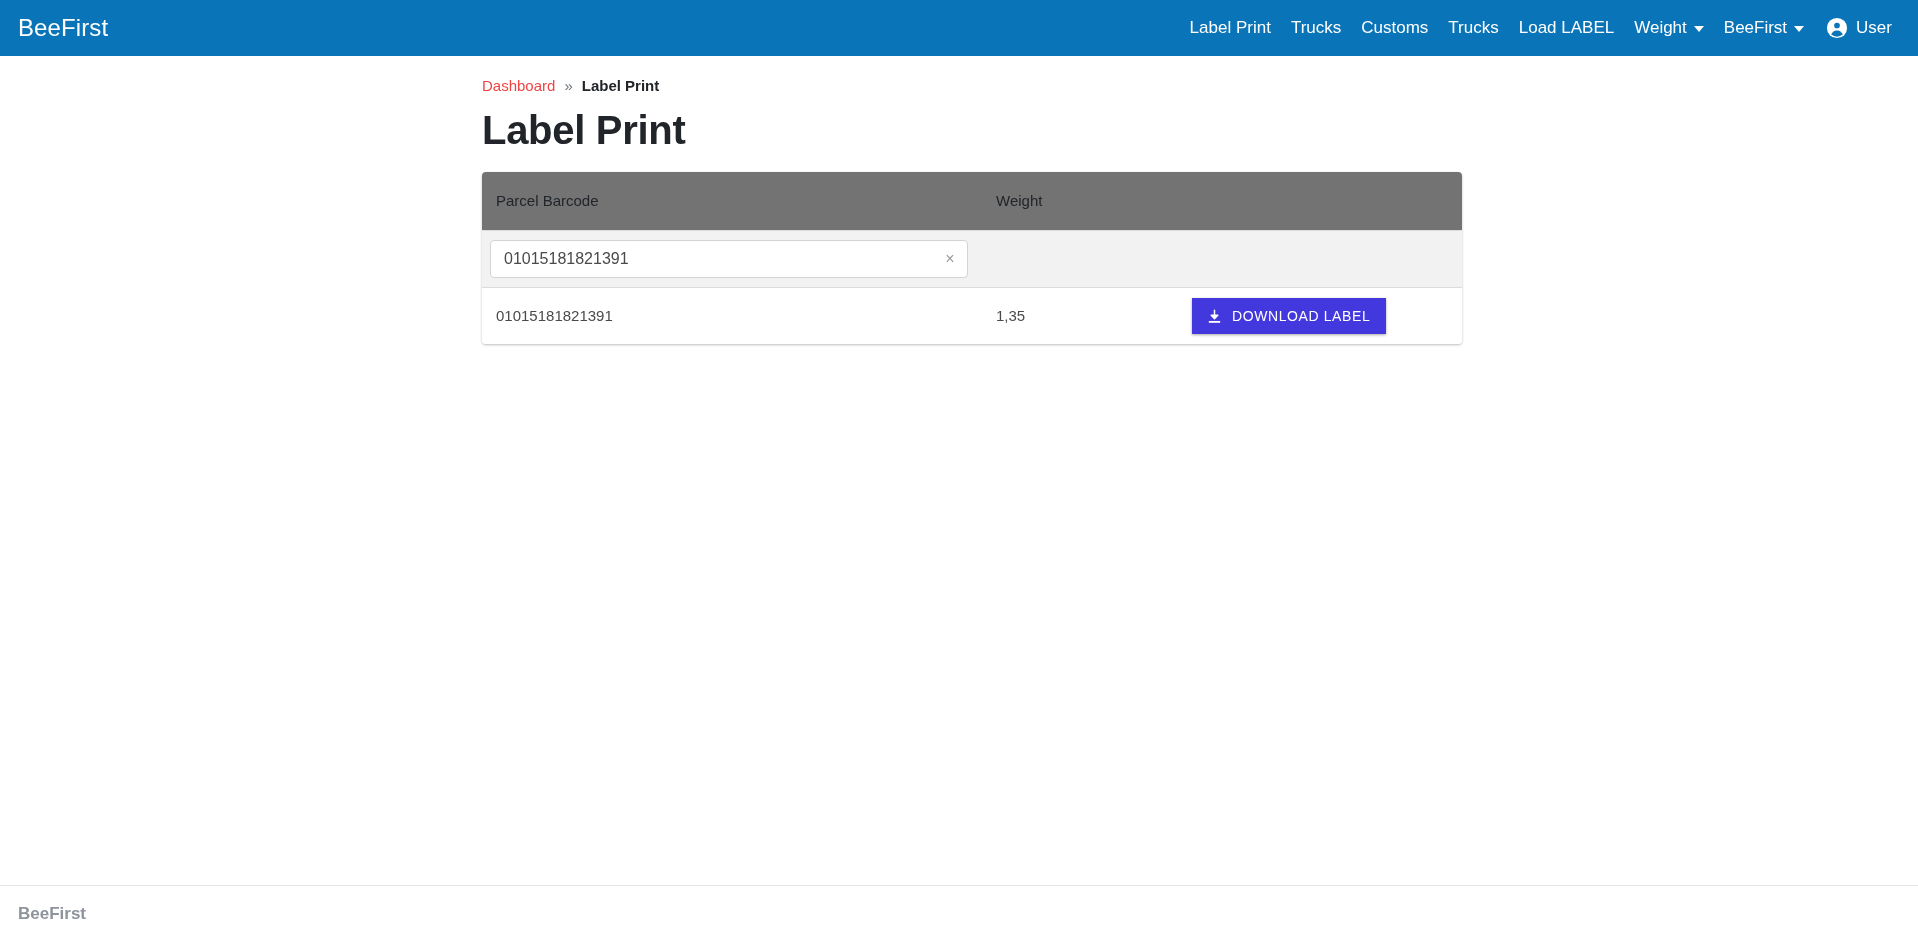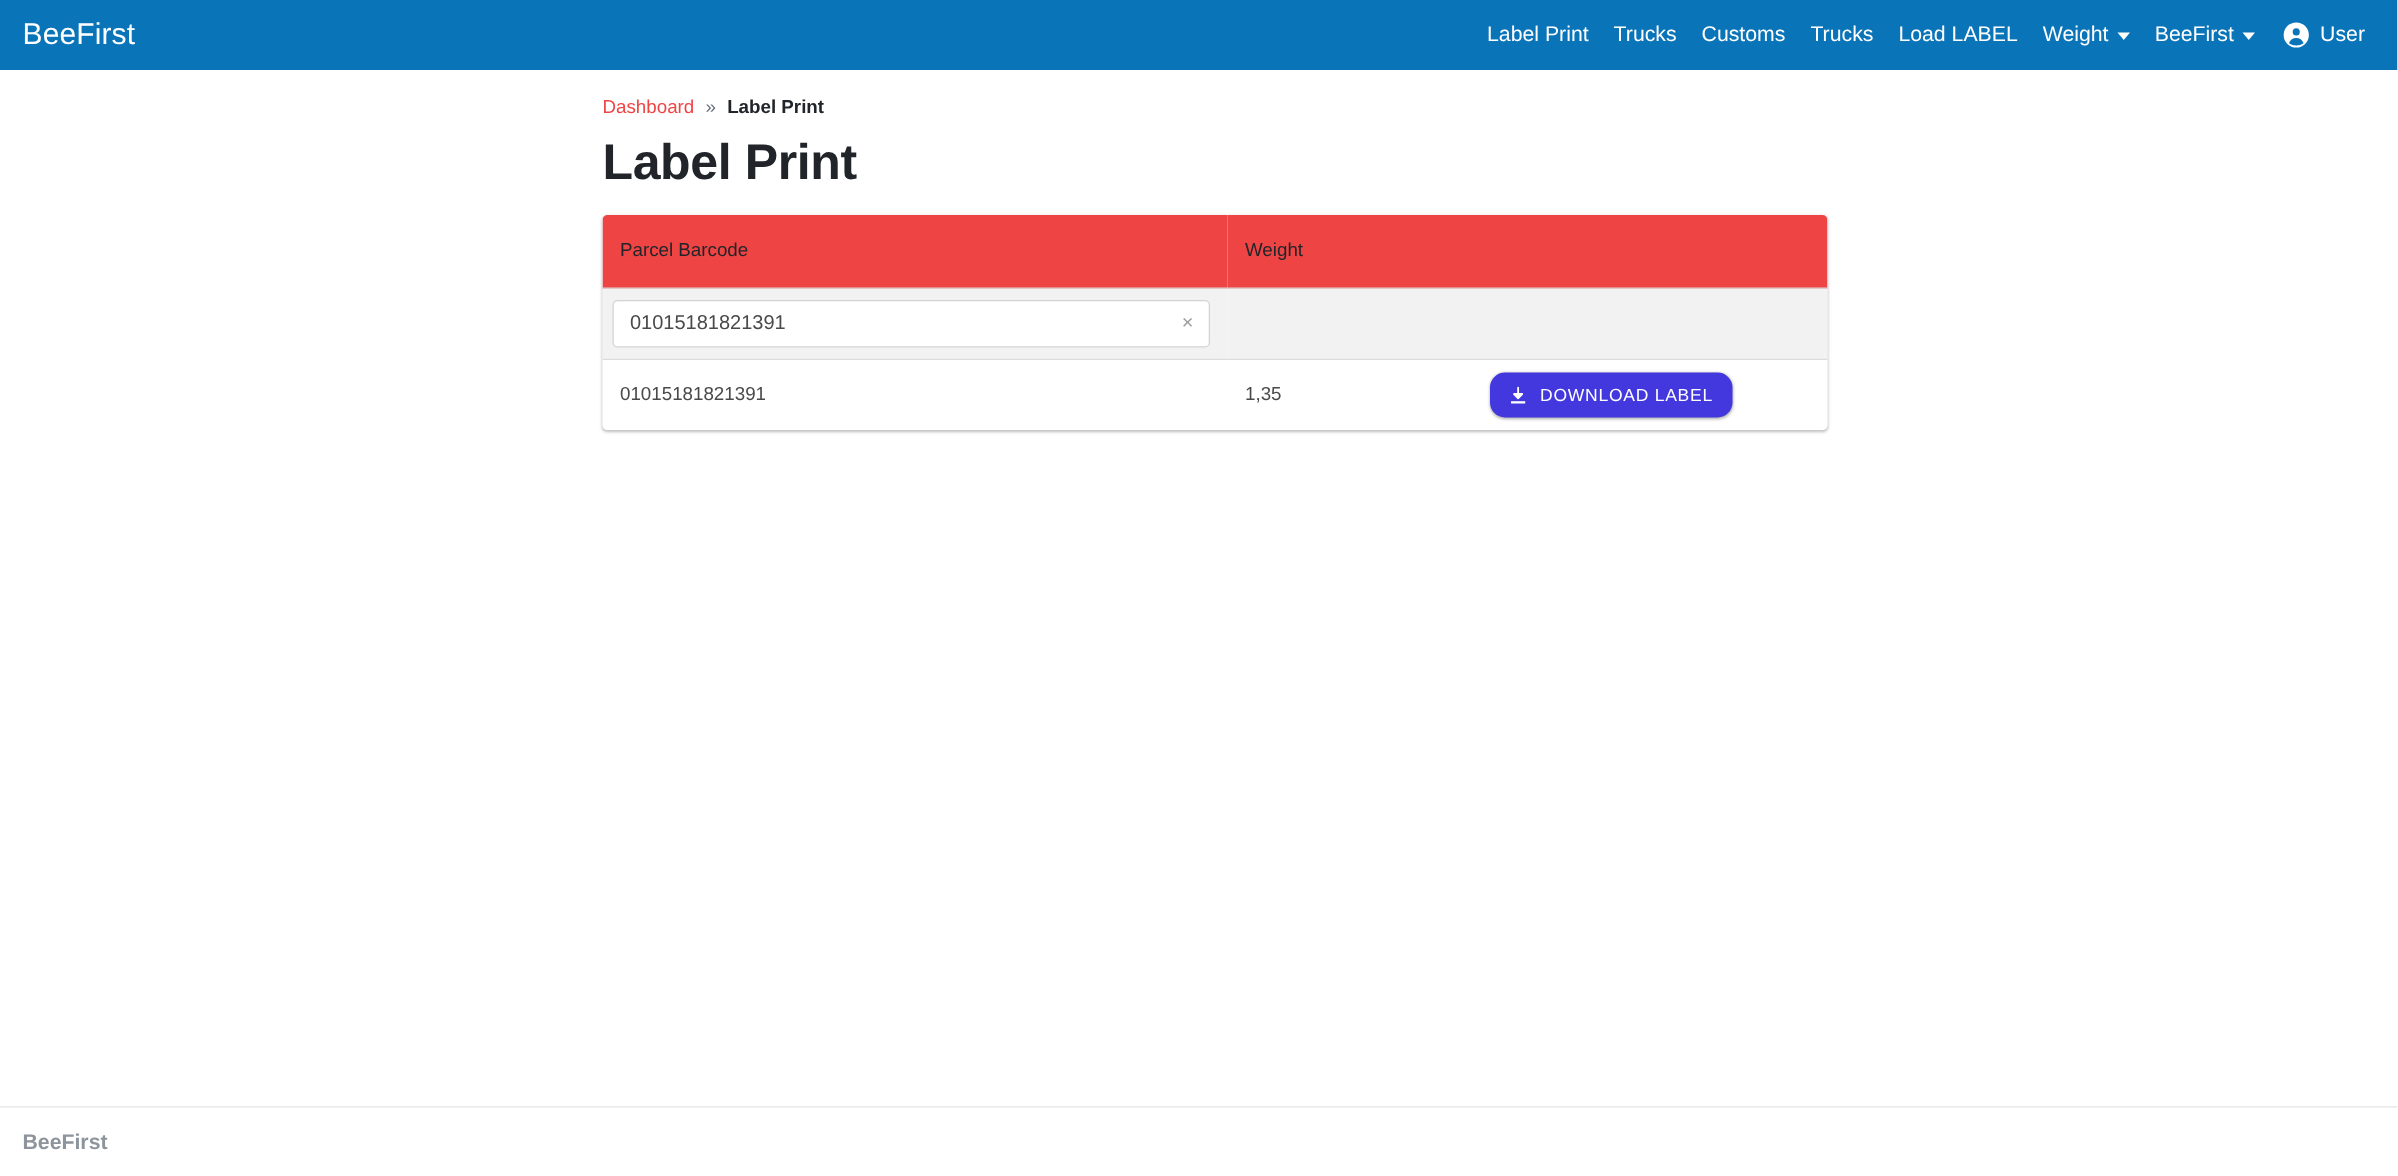--- a/index.html
+++ b/index.html
@@ -140,21 +140,21 @@
   table.data-table {
     width: 100%;
     border-collapse: collapse;
     table-layout: fixed;
   }
   table.data-table col.c-barcode { width: 500px; }
   table.data-table col.c-weight  { width: 210px; }
   table.data-table col.c-action  { width: 270px; }
 
   thead tr {
-    background: #ef4444;
+    background: #737373;
   }
   thead th {
     text-align: left;
     font-weight: normal;
     font-size: 15px;
     line-height: 18px;
     color: #212529;
     padding: 20px 0 20px 14px;
     border: none;
   }
@@ -217,21 +217,21 @@
   td.action-cell {
     padding: 10px 14px 10px 0;
     text-align: left;
   }
   .btn-download {
     display: inline-flex;
     align-items: center;
     background: #4338dd;
     color: #ffffff;
     border: none;
-    border-radius: 12px;
+    border-radius: 0;
     height: 36px;
     padding: 0 16px 0 14px;
     font-size: 14px;
     letter-spacing: 0.6px;
     font-family: "Liberation Sans", sans-serif;
     cursor: pointer;
     box-shadow: 0 1px 3px rgba(0,0,0,0.22), 0 1px 2px rgba(0,0,0,0.14);
     white-space: nowrap;
   }
   .dl-icon {

